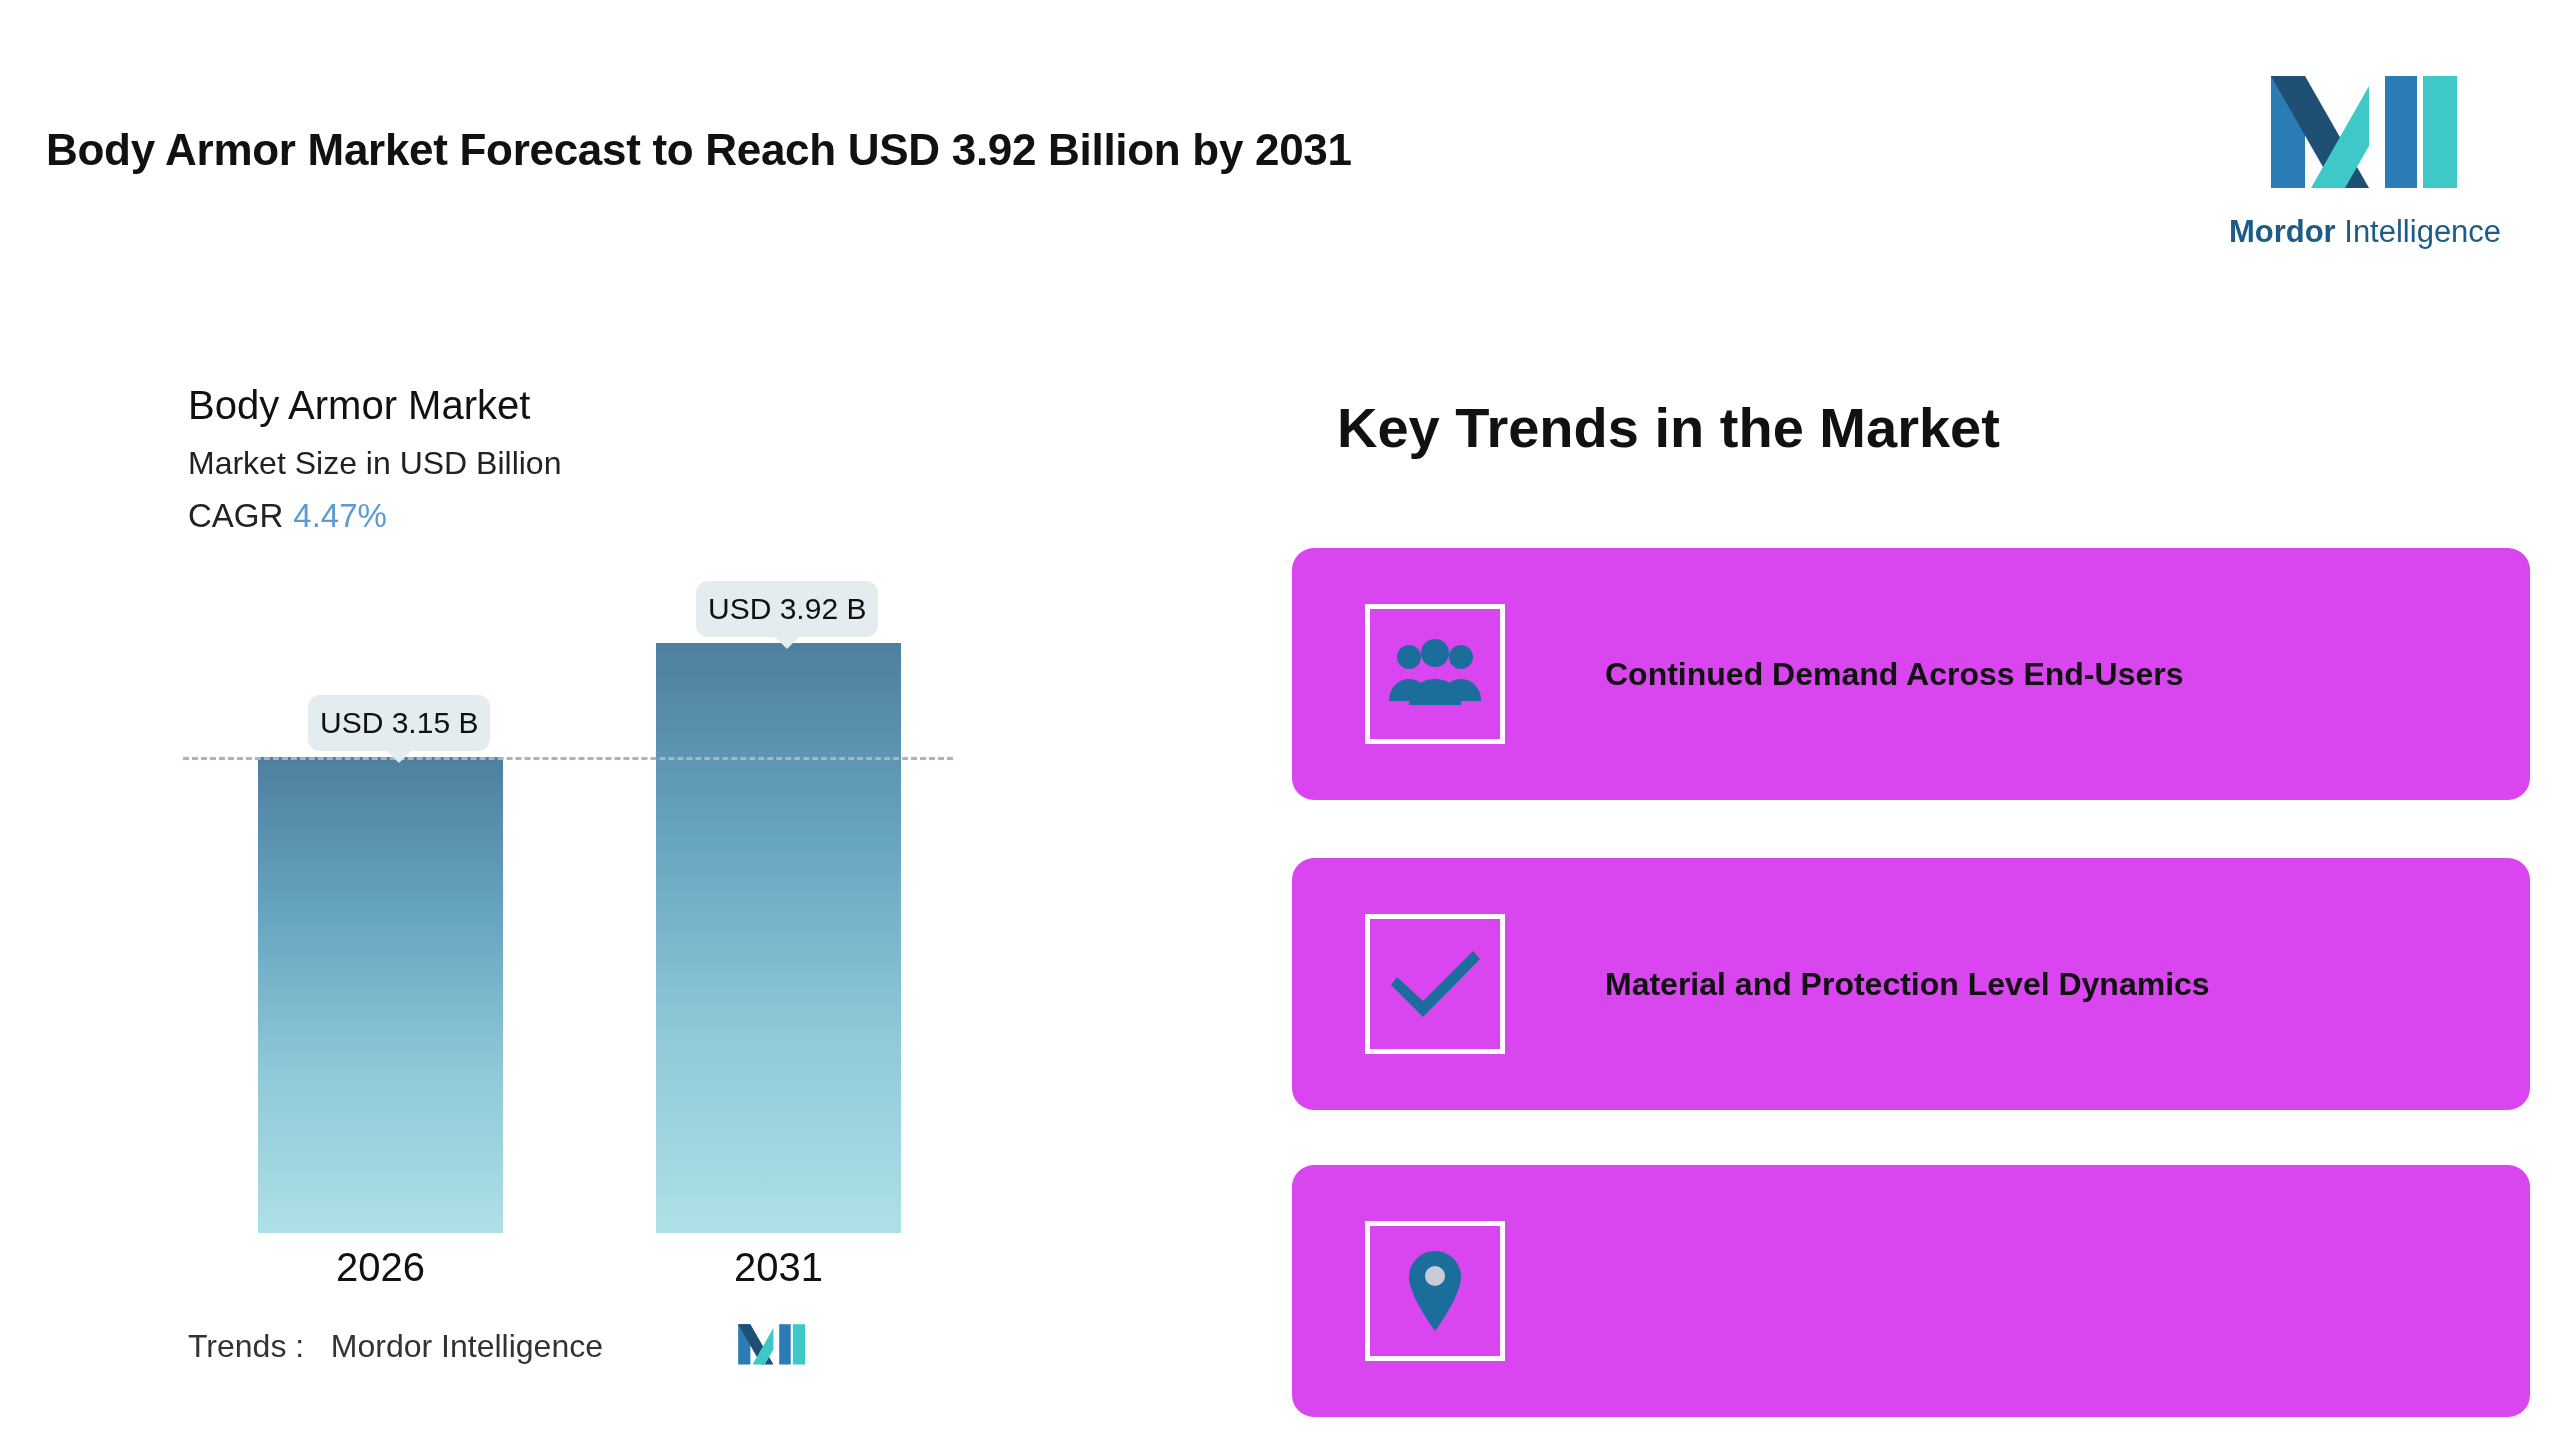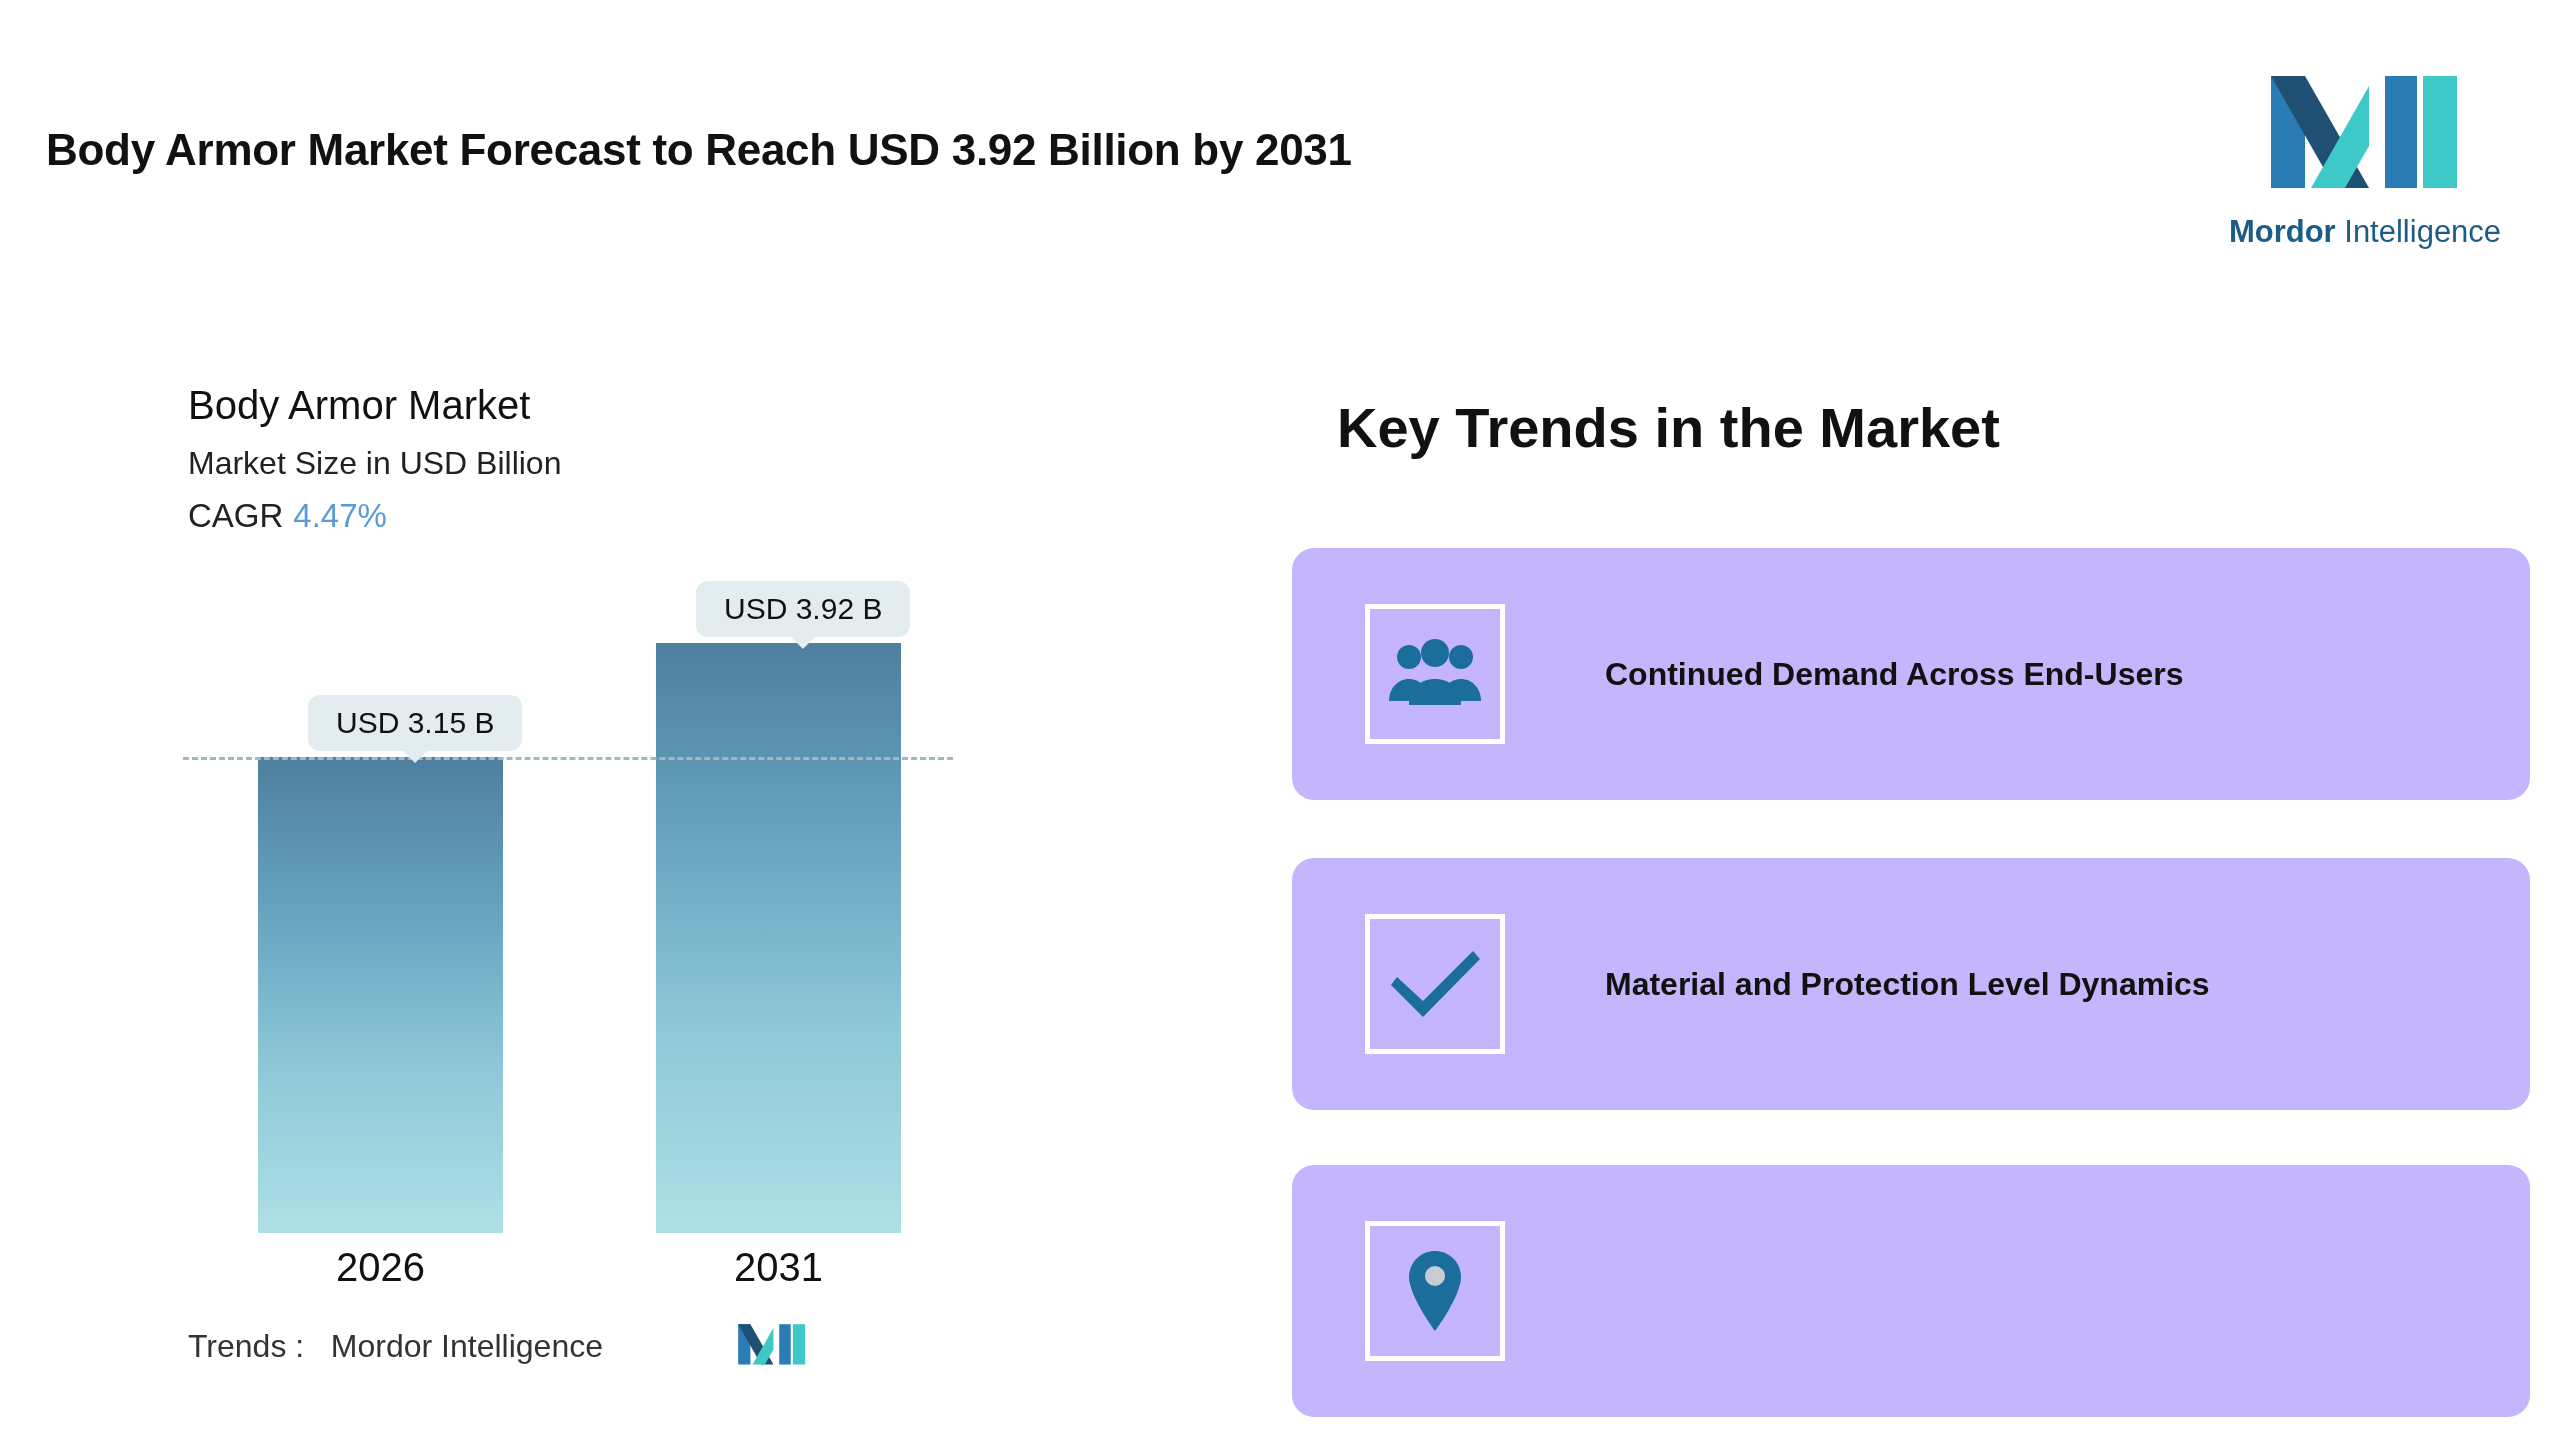--- a/index.html
+++ b/index.html
@@ -82,21 +82,21 @@
     left:35px; right:35px;
     border-top:3px dashed #9fb8c4;
     height:0;
   }
   #ref-line{ top:174px; }
 
   .callout{
     position:absolute;
     background:#e3ecee;
     border-radius:12px;
-    padding:11px 28px;
+    padding:11px 12px;
     font-size:30px;
     color:#111111;
     white-space:nowrap;
   }
   .callout:after{
     content:"";
     position:absolute;
     left:50%;
     transform:translateX(-50%);
     bottom:-12px;
@@ -137,21 +137,21 @@
     font-size:56px;
     font-weight:bold;
     color:#111111;
     text-align:center;
   }
   .trend-card{
     position:absolute;
     left:1292px;
     width:1238px;
     height:252px;
-    background:#c4b5fd;
+    background:#d946ef;
     border-radius:22px;
     display:flex;
     align-items:center;
   }
   #trend-card-0{ top:548px; }
   #trend-card-1{ top:858px; }
   #trend-card-2{ top:1165px; }
 
   .trend-icon-box{
     margin-left:73px;

